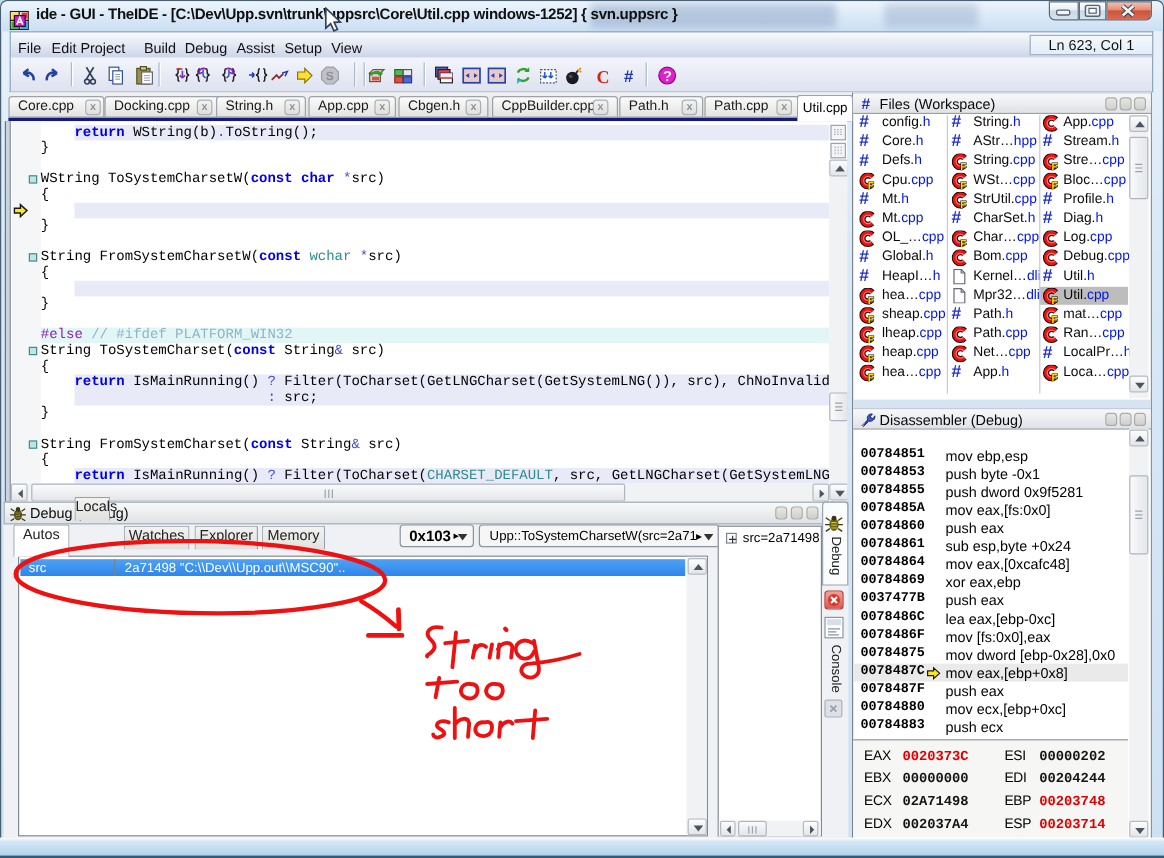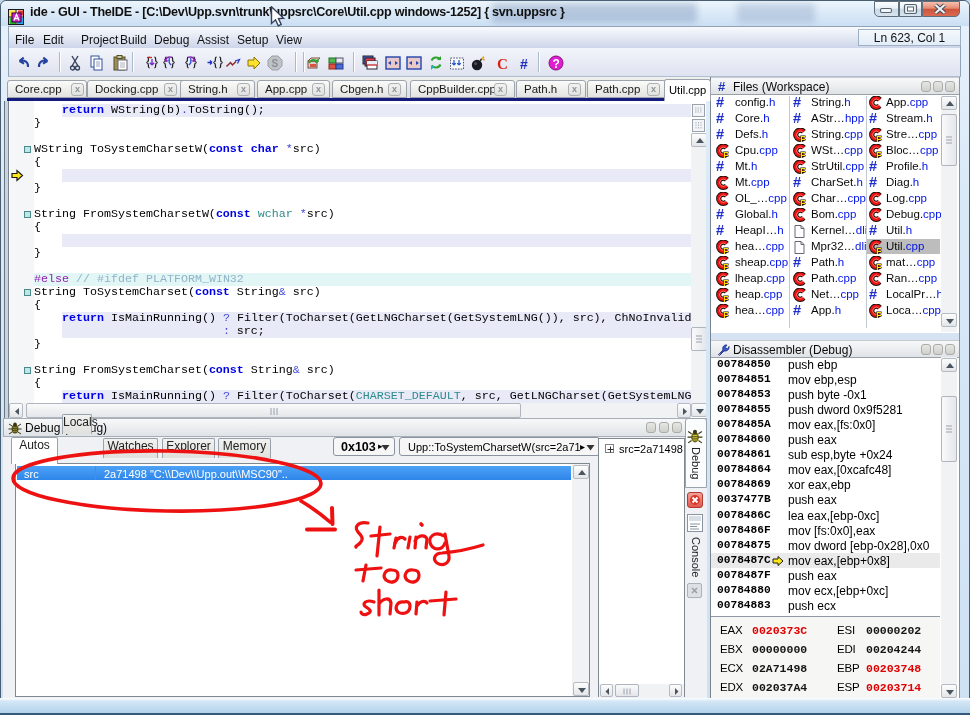--- a/index.html
+++ b/index.html
@@ -58,21 +58,21 @@
   <rect x="6.5" y="7.5" width="11" height="4" rx="1.5" fill="#F2F6FA" stroke="#55646F" stroke-width="1.1"></rect>
   <rect x="30.5" y="3.5" width="12" height="9" rx="1.5" fill="#E9EFF5" stroke="#55646F" stroke-width="1.2"></rect>
   <rect x="33.5" y="6" width="6" height="4" fill="#FDFEFE" stroke="#55646F" stroke-width="1"></rect>
   <path d="M61.5 4 L70.5 12 M70.5 4 L61.5 12" stroke="#394A56" stroke-width="4"></path>
   <path d="M61.5 4 L70.5 12 M70.5 4 L61.5 12" stroke="#EDF1F4" stroke-width="2.2"></path>
  </svg>
 </div>
 <div id="menubar">
  <div class="mi" style="left:6px">File</div>
  <div class="mi" style="left:34px">Edit</div>
- <div class="mi" style="left:72px">Project</div>
+ <div class="mi" style="left:58px">Project</div>
  <div class="mi" style="left:111px">Build</div>
  <div class="mi" style="left:145px">Debug</div>
  <div class="mi" style="left:188px">Assist</div>
  <div class="mi" style="left:228px">Setup</div>
  <div class="mi" style="left:267px">View</div>
  <div id="lnbox">Ln 623, Col 1</div>
 </div>
 <div id="toolbar">
  <svg class="ticon" style="left:6px" viewBox="0 0 16 16">
         <path d="M13 12 C13.5 6.5 9 4.5 4.5 6 M4.5 6 l4.2 -3.4 M4.5 6 l4.6 2.6" stroke="#24429E" stroke-width="2.1" fill="none"></path>
@@ -557,24 +557,20 @@
 <div class="abs" style="left:711px;top:333px;width:248px;height:7px;background:#D5E3F2"></div>
 <div class="phead" style="left:711px;top:340px;width:248px">
  <svg style="position:absolute;left:5px;top:2px" width="14" height="14" viewBox="0 0 14 14">
         <path d="M2 12 L7 7 M7 7 C6 4 8 1.5 11 2 L9 4.5 L11.5 6 L13 3.5 C13.5 6.5 11 8.5 8 8 L3.5 12.5 Z" fill="#3A5ACC" stroke="#1A2A80" stroke-width="0.8"></path>
       </svg>
  <div style="position:absolute;left:22px;top:2px">Disassembler (Debug)</div>
  <div class="pbtn" style="left:210px;top:3px"></div>
       <div class="pbtn" style="left:222px;top:3px"></div>
       <div class="pbtn" style="left:234px;top:3px"></div>
 </div>
-<div class="drow" style="top:357px">
-      <span class="daddr">00784850</span>
-      <span class="dins">push ebp</span>
-    </div>
 <div class="drow" style="top:372px">
       <span class="daddr">00784851</span>
       <span class="dins">mov ebp,esp</span>
     </div>
 <div class="drow" style="top:387px">
       <span class="daddr">00784853</span>
       <span class="dins">push byte -0x1</span>
     </div>
 <div class="drow" style="top:402px">
       <span class="daddr">00784855</span>

